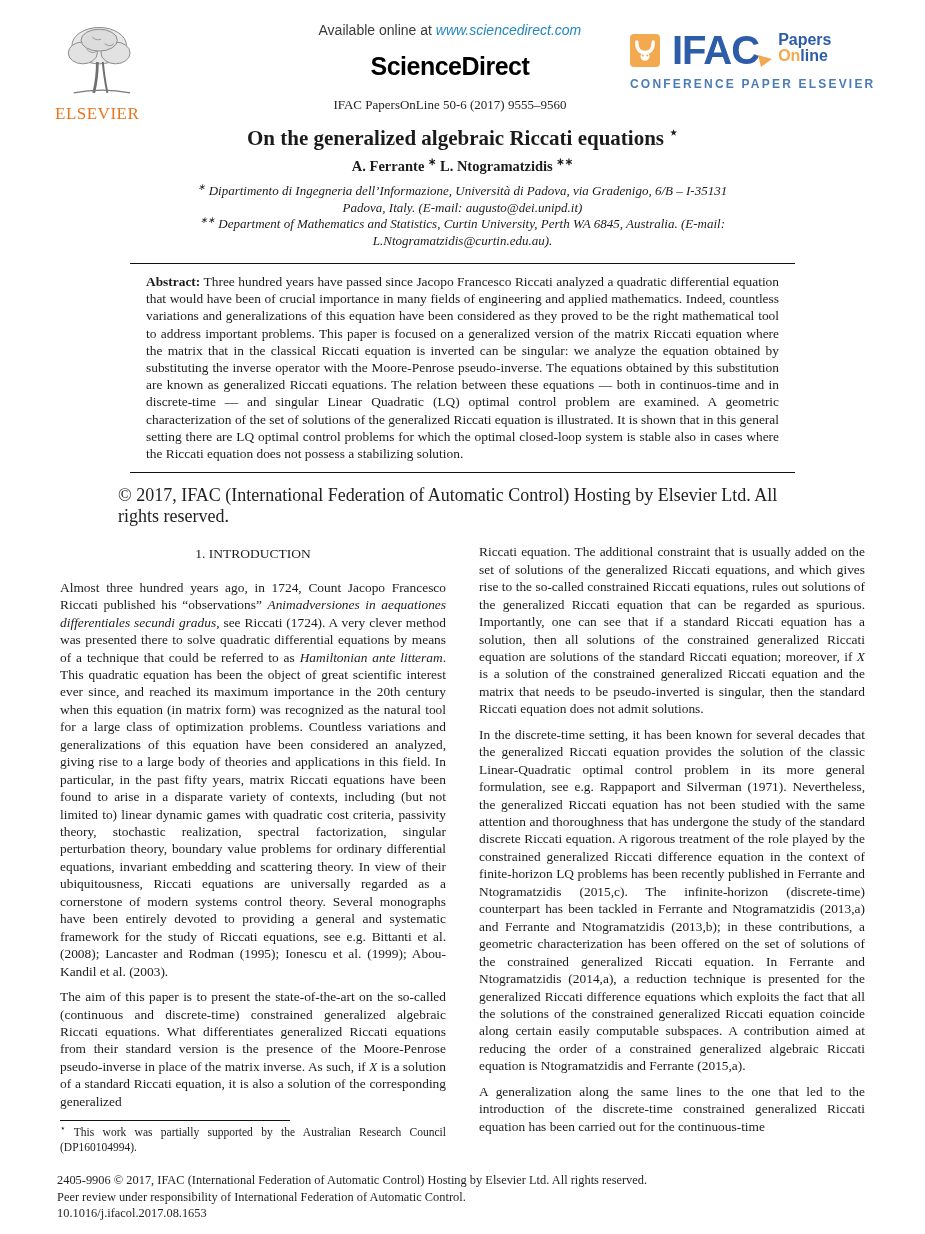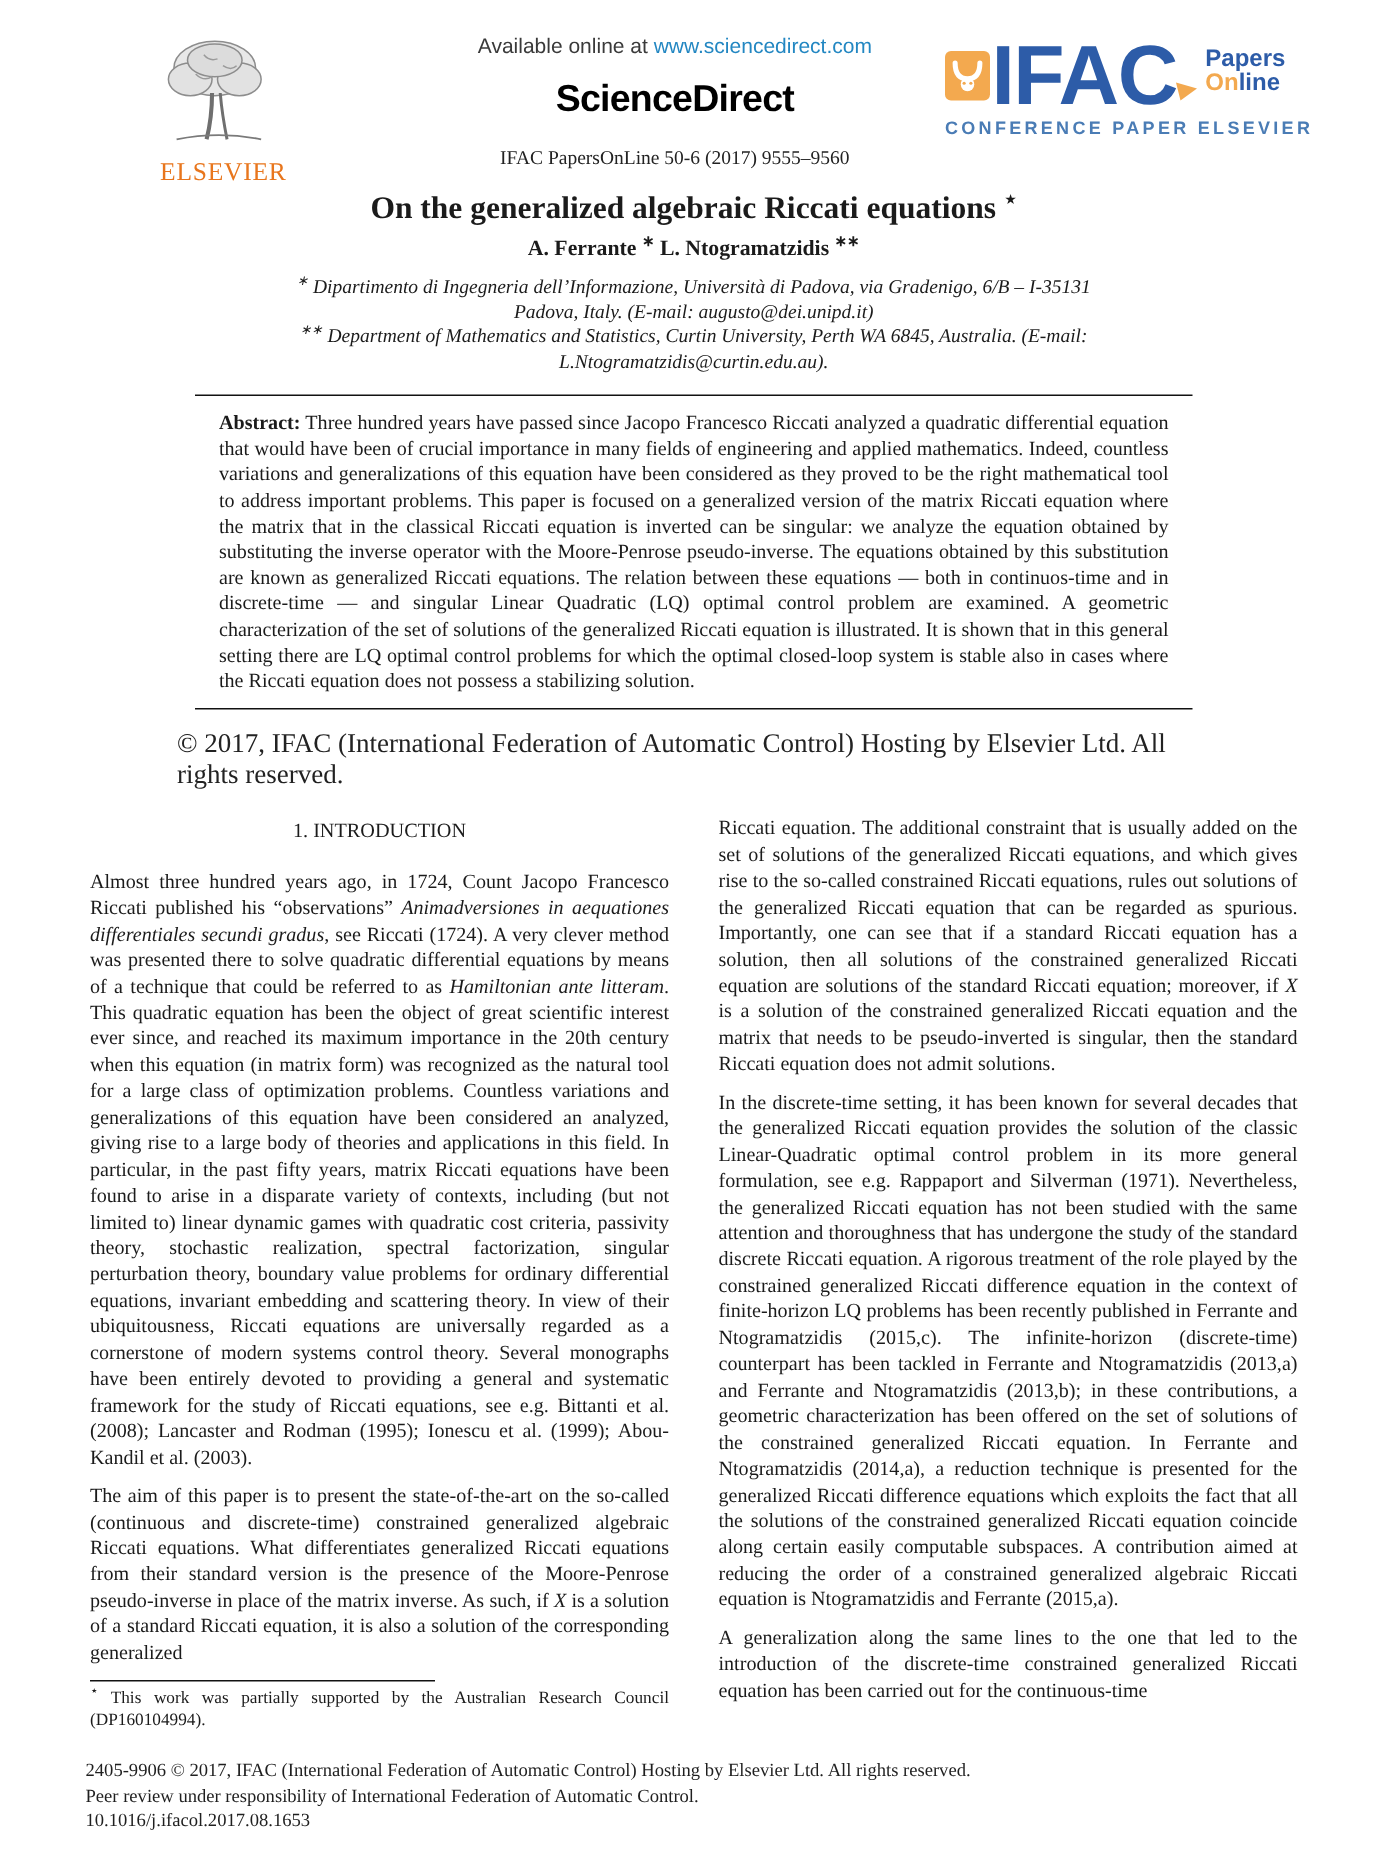--- a/index.html
+++ b/index.html
@@ -8,45 +8,45 @@
     width:925px;
     height:1234px;
     margin:0 auto;
     background:#fff;
     font-family:"Liberation Serif", serif;
     color:#1b1b1b;
     overflow:hidden;
   }
   
   .masthead{position:relative;height:118px;}
-  .elsevier{position:absolute;left:71px;top:22px;width:120px;text-align:right;}
+  .elsevier{position:absolute;left:55px;top:22px;width:120px;text-align:left;}
   .elsevier-word{
     font-family:"Liberation Serif", serif;
     color:var(--elsevier_orange,#e8761d);
     font-size:17px;letter-spacing:.5px;margin-top:-2px;
   }
   .mast-center{
     position:absolute;left:50%;top:22px;transform:translateX(-53%);
     text-align:center;width:420px;
   }
   .avail-line{font-family:"Liberation Sans", sans-serif;font-size:14px;color:#3a3a3a;}
-  .avail-line a{color:var(--link_blue,#2387c2);text-decoration:none;}
+  .avail-line a{color:var(--link_blue,#2387c2);text-decoration:none;font-style:italic;}
   .sd-wordmark{
     font-family:"Liberation Sans", sans-serif;font-weight:bold;
     font-size:25px;color:#000;letter-spacing:-0.5px;margin-top:14px;
   }
   .journal-ref{font-size:13px;color:#222;margin-top:16px;}
   .ifac-logo{position:absolute;left:630px;top:30px;width:250px;}
   .ifac-row{display:flex;align-items:flex-start;}
   .ifac-square{width:30px;height:33px;border-radius:4px;background:var(--ifac_orange,#f3a94f);
     display:flex;align-items:center;justify-content:center;margin-top:4px;}
   .ifac-word{
     font-family:"Liberation Sans", sans-serif;font-weight:bold;
-    font-size:56px;line-height:40px;color:var(--ifac_blue,#2d5ca8);
-    letter-spacing:-1px;margin-left:1px;
+    font-size:40px;line-height:40px;color:var(--ifac_blue,#2d5ca8);
+    letter-spacing:-1px;margin-left:12px;
   }
   .ifac-arrow{margin-left:-2px;margin-top:24px;}
   .ifac-papers{
     font-family:"Liberation Sans", sans-serif;font-weight:bold;
     font-size:16px;line-height:16px;color:var(--ifac_blue,#2d5ca8);margin-left:5px;margin-top:2px;
   }
   .ifac-papers .on{color:var(--ifac_orange,#f09a2e);}
   .ifac-archive{
     font-family:"Liberation Sans", sans-serif;font-weight:bold;
     font-size:12px;letter-spacing:2.2px;color:var(--ifac_archive_blue,#4a7cb5);

